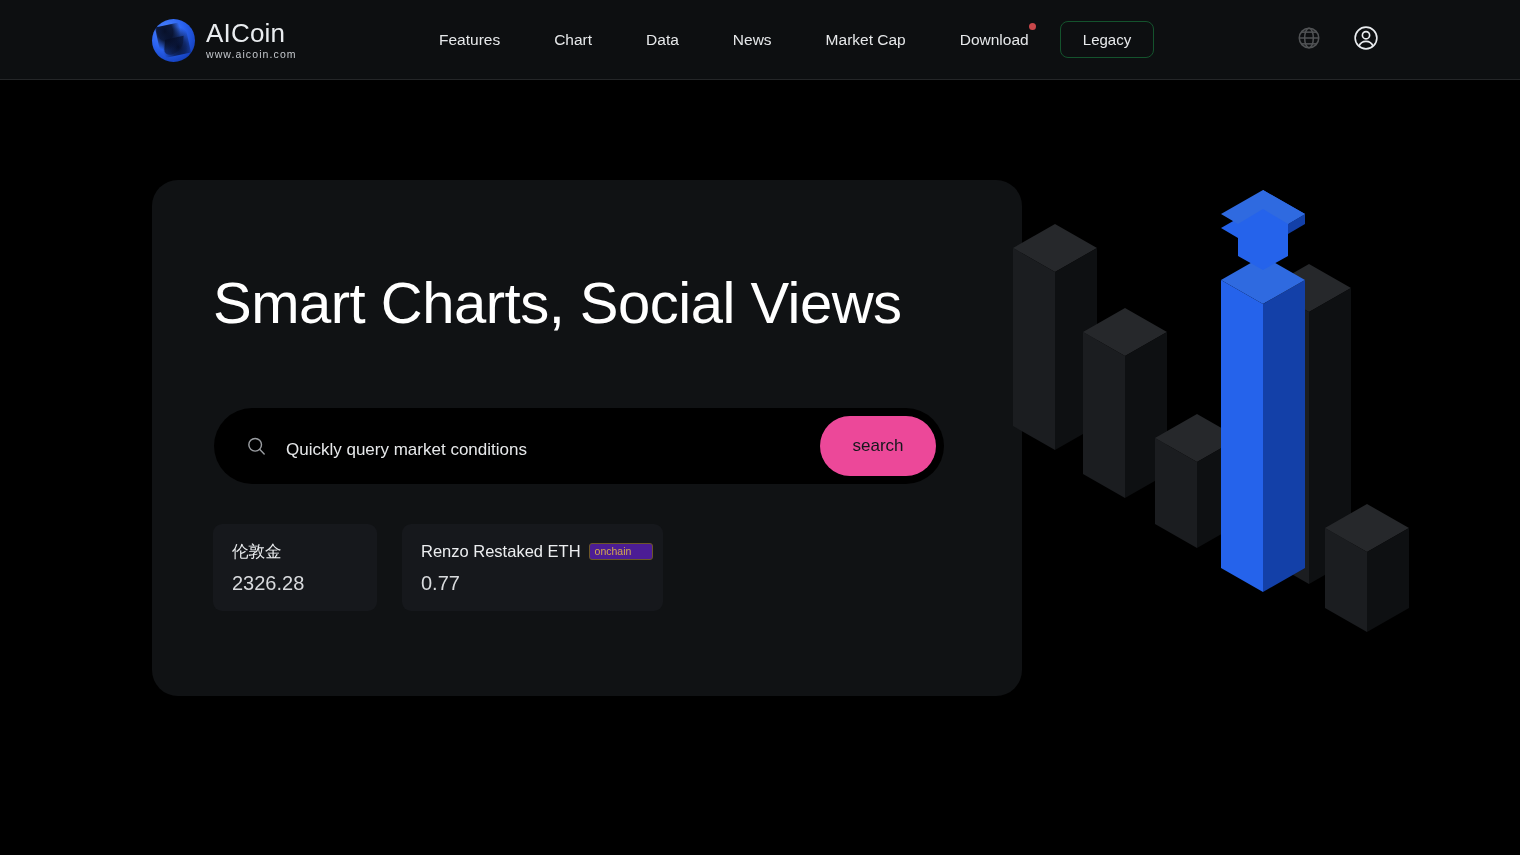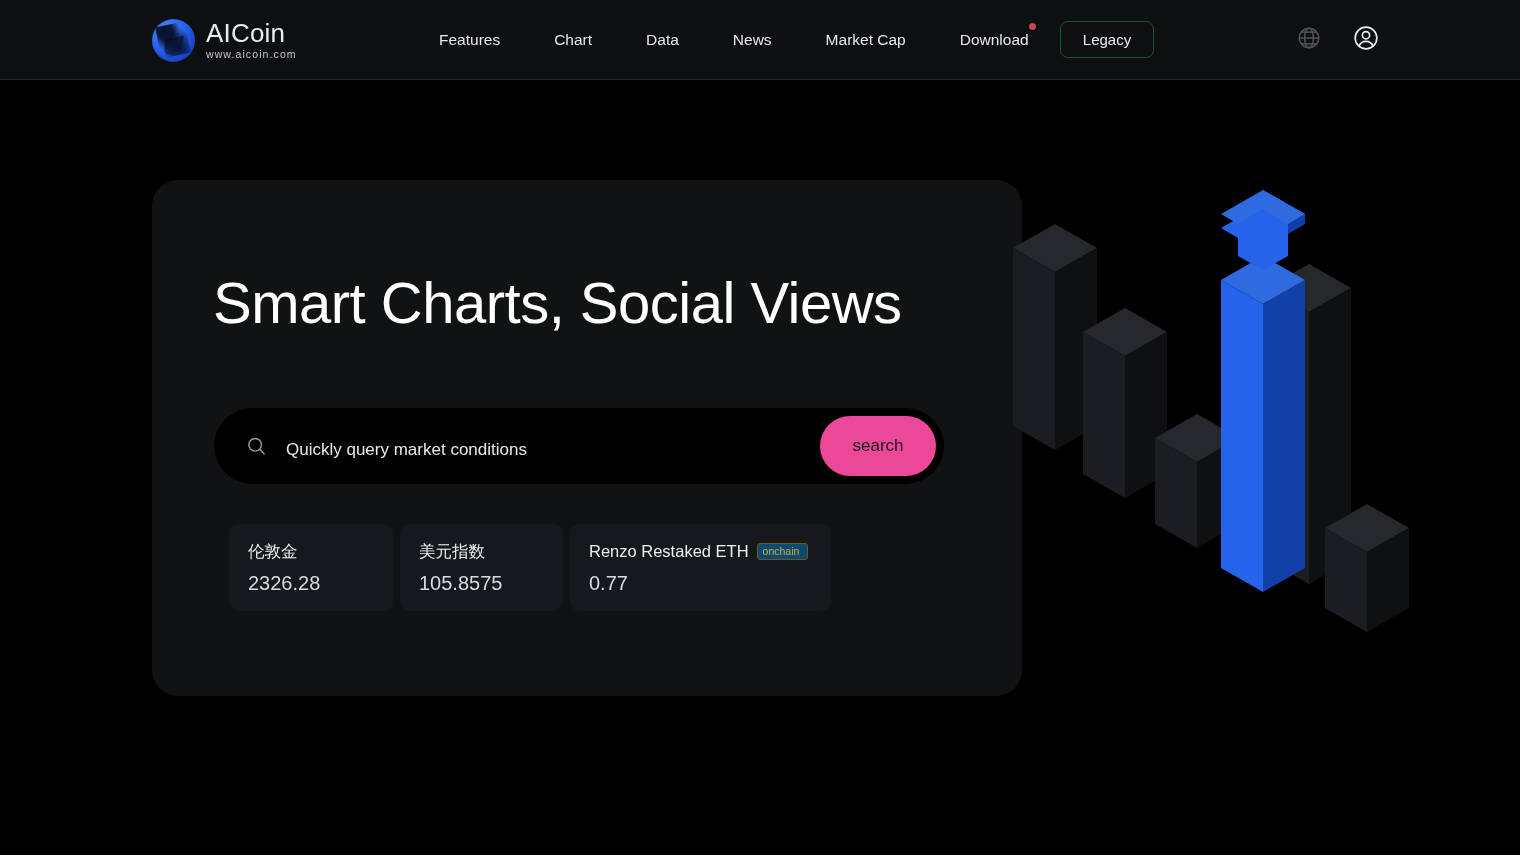--- a/index.html
+++ b/index.html
@@ -205,25 +205,25 @@
     border-radius: 30px;
     background: #ec4899;
     color: #15181c;
     font-size: 17px;
     font-family: "Liberation Sans", sans-serif;
     cursor: pointer;
   }
 
   #ticker-row {
     position: absolute;
-    left: 77px;
+    left: 61px;
     top: 344px;
     display: flex;
     align-items: flex-start;
-    gap: 7px;
+    gap: 25px;
   }
   .ticker-card {
     background: #16181c;
     border-radius: 9px;
     padding: 18px 19px 17px 19px;
     min-width: 0;
     cursor: pointer;
   }
   .ticker-head {
     display: flex;
@@ -233,23 +233,23 @@
   }
   .ticker-name {
     font-size: 16.5px;
     color: #eceef0;
     line-height: 1.15;
   }
   .ticker-badge {
     font-size: 10.5px;
     color: #d2a94e;
     border: 1px solid #6d5726;
-    background: #0c4a6e;
+    background: #4c1d95;
     border-radius: 3px;
-    padding: 2px 8px 3px 5px;
+    padding: 2px 21px 3px 5px;
     line-height: 1;
     white-space: nowrap;
   }
   .ticker-value {
     margin-top: 11px;
     font-size: 20px;
     color: #d8dadd;
     line-height: 1.1;
   }
   .ticker-card.w1 { width: 164px; }
@@ -345,26 +345,20 @@
 
     <div id="ticker-row">
 
       <div class="ticker-card w1">
         <div class="ticker-head">
           <span class="ticker-name">伦敦金</span>
         </div>
         <div class="ticker-value">2326.28</div>
       </div>
 
-      <div class="ticker-card w2">
-        <div class="ticker-head">
-          <span class="ticker-name">美元指数</span>
-        </div>
-        <div class="ticker-value">105.8575</div>
-      </div>
 
       <div class="ticker-card w3">
         <div class="ticker-head">
           <span class="ticker-name">Renzo Restaked ETH</span>
           <span class="ticker-badge">onchain</span>
         </div>
         <div class="ticker-value">0.77</div>
       </div>
 
     </div>

